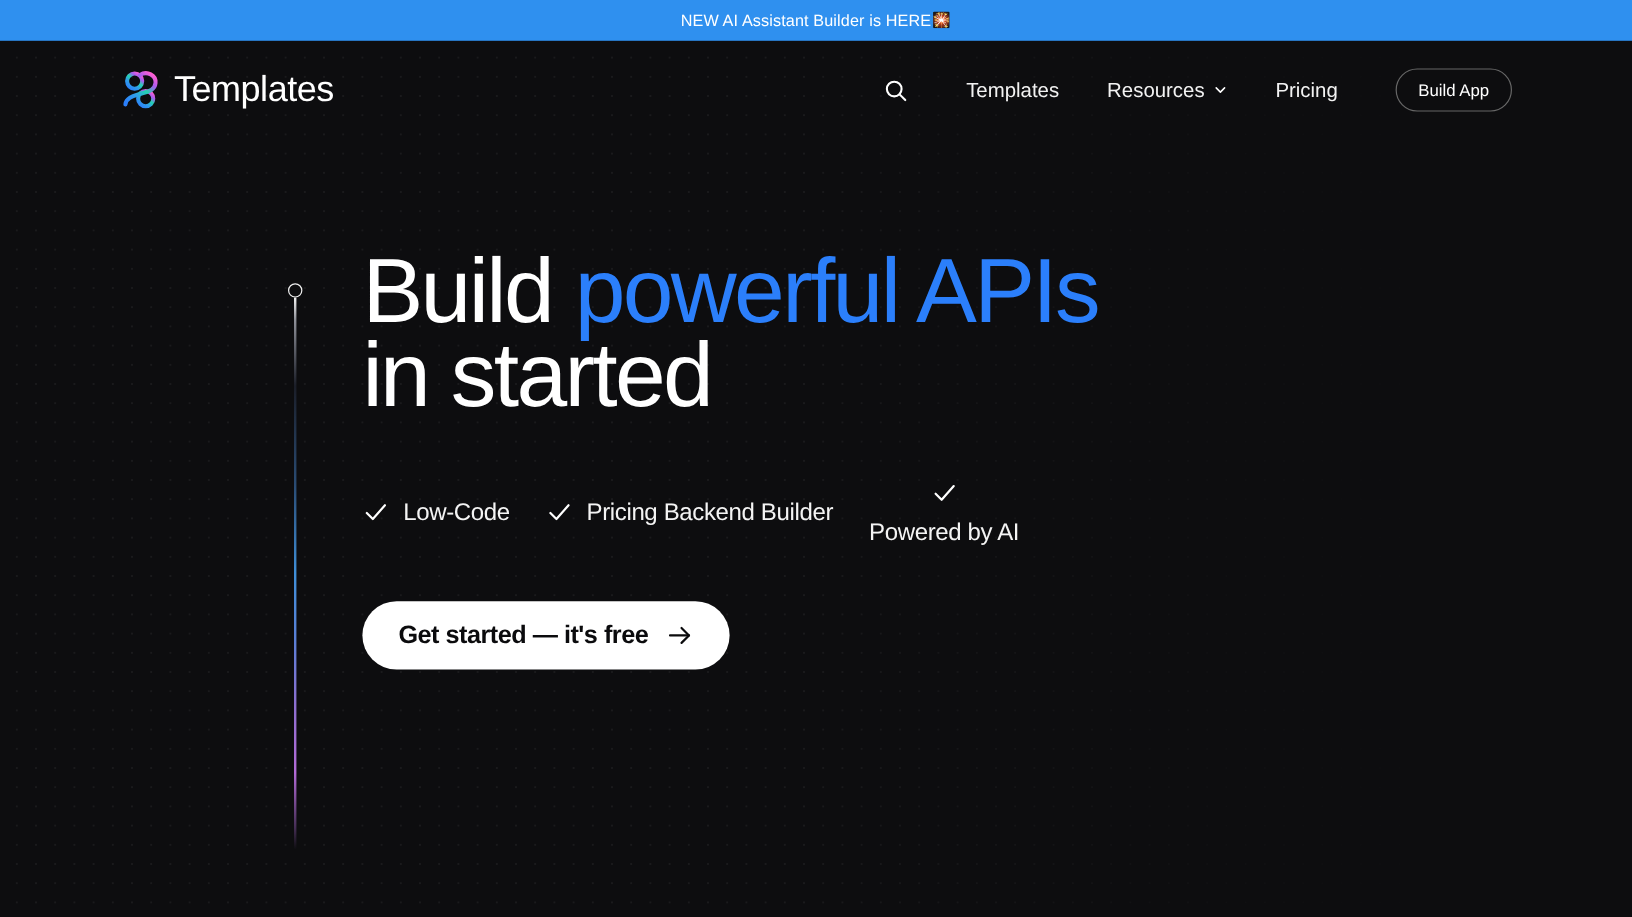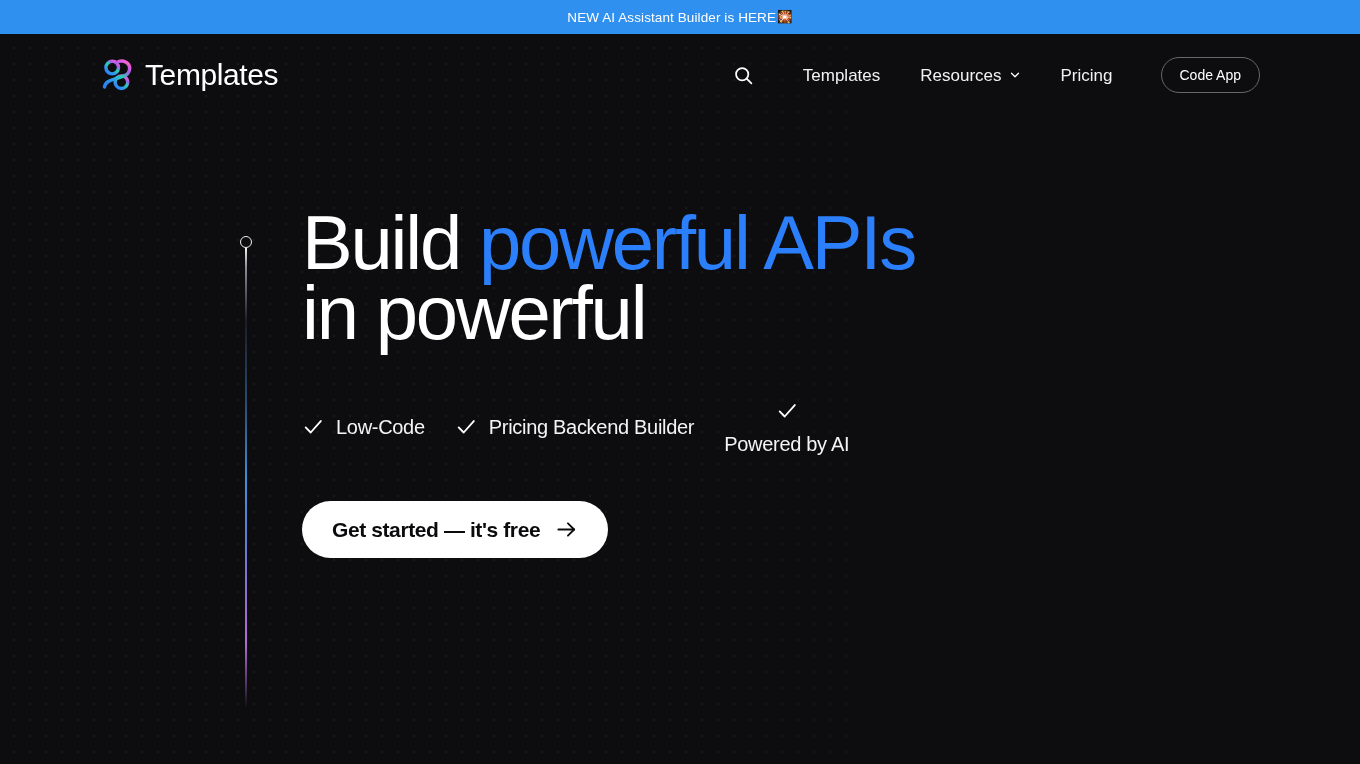--- a/index.html
+++ b/index.html
@@ -289,37 +289,37 @@
       <span>Resources</span>
       <svg class="chevron" width="12" height="12" viewBox="0 0 24 24" fill="none" stroke="#ffffff" stroke-width="2.6" stroke-linecap="round" stroke-linejoin="round">
         <polyline points="5,8.5 12,15.5 19,8.5"></polyline>
       </svg>
     </a>
 
     <a class="nav-link" href="#">
       <span>Pricing</span>
     </a>
 
-    <button class="open-app-btn">Code App</button>
+    <button class="open-app-btn">Build App</button>
 
   </nav>
 </header>
 
 <main class="hero">
 
   <div class="rail">
     <span class="rail-dot"></span>
     <span class="rail-line"></span>
   </div>
 
   <div class="hero-inner">
 
     <h1 class="headline">
       <span>Build </span><span class="accent">powerful APIs</span>
-      <span class="headline-line2">in powerful</span>
+      <span class="headline-line2">in started</span>
     </h1>
 
     <div class="feature-row">
 
       <div class="feature">
         <svg class="check" width="22" height="22" viewBox="0 0 24 24" fill="none" stroke="#ffffff" stroke-width="2" stroke-linecap="round" stroke-linejoin="round">
           <polyline points="4,12.5 9.5,18 20.5,5.5"></polyline>
         </svg>
         <span class="feature-label">Low-Code</span>
       </div>

